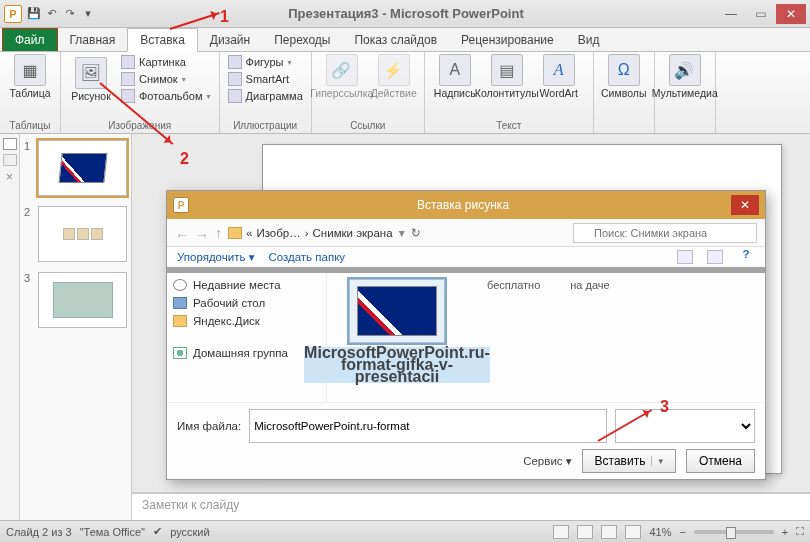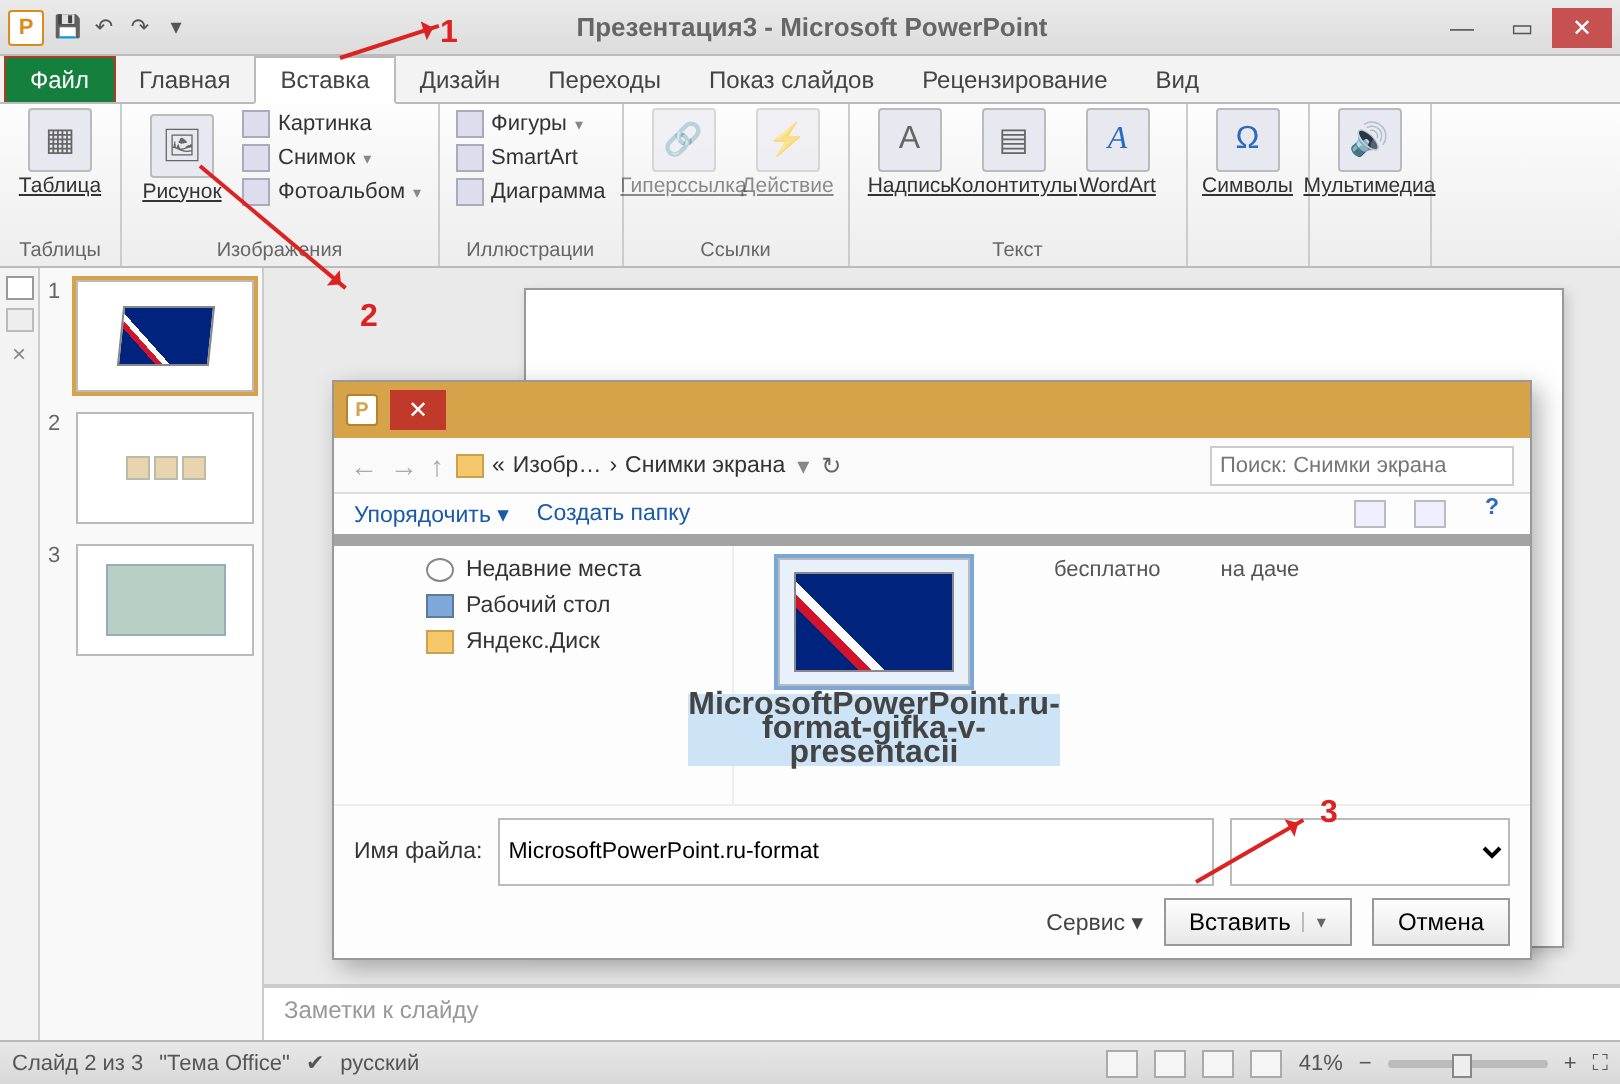--- a/index.html
+++ b/index.html
@@ -15,21 +15,21 @@
 .tabs { height: 24px; display: flex; align-items: flex-end; background: #f3f3f3; border-bottom: 1px solid #bbb; padding-left: 2px; }
 .tabs .tab { padding: 4px 12px; font-size: 12px; color: #444; cursor: pointer; }
 .tabs .file { background: #15803d; color: #fff; border: 1px solid #b23b1f; border-bottom: none; }
 .tabs .active { background: #fff; border: 1px solid #bbb; border-bottom: 1px solid #fff; margin-bottom: -1px; }
 .ribbon { height: 82px; background: linear-gradient(#fdfdfd,#ededed); border-bottom: 1px solid #bbb; display: flex; }
 .group { border-right: 1px solid #ccc; padding: 2px 6px; display: flex; flex-direction: column; justify-content: space-between; }
 .group .body { display: flex; gap: 4px; }
 .group .label { font-size: 10px; color: #666; text-align: center; padding-top: 1px; }
 .vbtn { display: flex; flex-direction: column; align-items: center; justify-content: center; width: 48px; cursor: pointer; }
 .vbtn .ic { width: 32px; height: 32px; background: #e8e8f0; border: 1px solid #bbb; border-radius: 2px; margin-bottom: 2px; display: flex; align-items: center; justify-content: center; font-size: 16px; color: #666; }
-.vbtn .lb { font-size: 10.5px; text-align: center; line-height: 11px; text-decoration: underline; }
+.vbtn .lb { font-size: 10.5px; text-align: center; line-height: 11px; }
 .small-col { display: flex; flex-direction: column; gap: 1px; }
 .small-item { display: flex; align-items: center; gap: 4px; font-size: 11px; cursor: pointer; padding: 1px 2px; }
 .small-item .sic { width: 14px; height: 14px; background: #dde; border: 1px solid #aab; display: inline-block; }
 .workspace { position: absolute; top: 134px; bottom: 22px; left: 0; right: 0; display: flex; background: #e9e9e9; }
 .outline { width: 20px; background: #f3f3f3; border-right: 1px solid #ccc; display: flex; flex-direction: column; align-items: center; padding-top: 4px; gap: 4px; }
 .thumbs { width: 112px; background: #f9f9f9; border-right: 1px solid #ccc; padding: 6px 4px; display: flex; flex-direction: column; gap: 10px; }
 .thumb { display: flex; gap: 4px; }
 .thumb .num { font-size: 11px; color: #666; width: 10px; }
 .thumb .slide { flex: 1; height: 56px; background: #fff; border: 1px solid #bbb; display: flex; align-items: center; justify-content: center; }
 .thumb.sel .slide { outline: 2px solid #d6a24a; }
@@ -48,28 +48,28 @@
 
 .dialog { position: absolute; left: 166px; top: 190px; width: 600px; height: 290px; background: #fdfdfd; border: 1px solid #999; box-shadow: 4px 4px 12px rgba(0,0,0,.3); display: flex; flex-direction: column; }
 .dlg-title { height: 28px; background: #d6a24a; color: #fff; display: flex; align-items: center; padding: 0 6px; }
 .dlg-title .picon { width: 16px; height: 16px; background: #fff; color: #d6a24a; font-weight: bold; font-size: 10px; text-align: center; line-height: 15px; border: 1px solid #b7822e; border-radius: 2px; margin-right: 6px; }
 .dlg-title .t { flex: 1; text-align: center; font-size: 12px; }
 .dlg-title .x { width: 28px; height: 20px; background: #c0392b; color: #fff; text-align: center; line-height: 20px; cursor: pointer; }
 .dlg-nav { height: 28px; display: flex; align-items: center; gap: 6px; padding: 0 8px; border-bottom: 1px solid #ddd; background: #fafafa; }
 .dlg-nav .arrow { color: #aaa; font-size: 14px; }
 .dlg-nav .crumb { display: flex; align-items: center; gap: 4px; font-size: 11.5px; }
 .dlg-nav .crumb .fold { width: 14px; height: 12px; background: #f5c96b; border: 1px solid #caa14d; }
-.dlg-nav input.search { flex: 0 0 150px; margin-left: auto; height: 20px; border: 1px solid #ccc; padding: 0 4px; font-size: 11px; color: #888; }
+.dlg-nav input.search { flex: 0 0 150px; margin-left: auto; height: 20px; border: 1px solid #ccc; padding: 0 20px; font-size: 11px; color: #888; }
 .dlg-nav .refresh { color: #666; }
 .dlg-toolbar { height: 26px; display: flex; align-items: center; gap: 14px; padding: 0 10px; border-bottom: 6px solid #a3a3a3; font-size: 11.5px; }
 .dlg-toolbar .link { color: #1a5aa8; cursor: pointer; }
 .dlg-toolbar .spacer { flex: 1; }
 .dlg-toolbar .ticon { width: 16px; height: 14px; border: 1px solid #bbb; background: #eef; }
 .dlg-toolbar .help { width: 18px; height: 18px; text-align: center; color: #2a6bbf; font-weight: bold; }
-.dlg-body { flex: 1; display: flex; overflow: hidden; padding-left: 40px; }
+.dlg-body { flex: 1; display: flex; overflow: hidden; }
 .dlg-tree { width: 160px; border-right: 1px solid #eee; padding: 6px 6px; font-size: 11.5px; display: flex; flex-direction: column; gap: 6px; }
 .dlg-tree .row { display: flex; align-items: center; gap: 6px; cursor: pointer; }
 .dlg-tree .row .ico { width: 14px; height: 12px; }
 .ico.clock { border: 1px solid #888; border-radius: 50%; }
 .ico.desk { background: #7fa8d9; border: 1px solid #5a7aa0; }
 .ico.fold { background: #f5c96b; border: 1px solid #caa14d; }
 .ico.net { background: radial-gradient(#6b9 40%, #fff 41%); border: 1px solid #6a8; }
 .dlg-files { flex: 1; padding: 6px 10px; display: flex; gap: 30px; align-items: flex-start; }
 .file-item { width: 120px; display: flex; flex-direction: column; align-items: center; gap: 4px; cursor: pointer; }
 .file-item.sel .thumbimg { outline: 2px solid #7aa7d9; background: #e8f0fa; }
@@ -291,20 +291,21 @@
 <div class="annot" style="left:220px;top:8px">1</div>
 <div class="arrow-line" style="left:170px;top:28px;width:52px;transform:rotate(-18deg)"></div>
 <div class="annot" style="left:180px;top:150px">2</div>
 <div class="arrow-line" style="left:100px;top:82px;width:95px;transform:rotate(40deg)"></div>
 <div class="annot" style="left:660px;top:398px">3</div>
 <div class="arrow-line" style="left:598px;top:440px;width:62px;transform:rotate(-30deg)"></div>
 
 <div class="dialog">
   <div class="dlg-title">
     <div class="picon">P</div>
+    <div class="t">Вставка рисунка</div>
     <div class="x">✕</div>
   </div>
   <div class="dlg-nav">
     <span class="arrow">←</span>
     <span class="arrow">→</span>
     <span class="arrow">↑</span>
     <div class="crumb">
       <span class="fold"></span>
       <span>«</span>
       <span>Изобр…</span>
@@ -331,20 +332,24 @@
         </div>
       <div class="row">
           <span class="ico desk"></span>
           <span>Рабочий стол</span>
         </div>
       <div class="row">
           <span class="ico fold"></span>
           <span>Яндекс.Диск</span>
         </div>
       <div style="height:8px"></div>
+      <div class="row">
+          <span class="ico net"></span>
+          <span>Домашняя группа</span>
+        </div>
     </div>
     <div class="dlg-files">
       <div class="file-item sel">
         <div class="thumbimg">
             <div class="uk-flag" style="width:80px;height:50px"></div>
           </div>
         <div class="cap">MicrosoftPowerPoint.ru-format-gifka-v-presentacii</div>
       </div>
       <div class="file-label">бесплатно</div>
       <div class="file-label">на даче</div>

